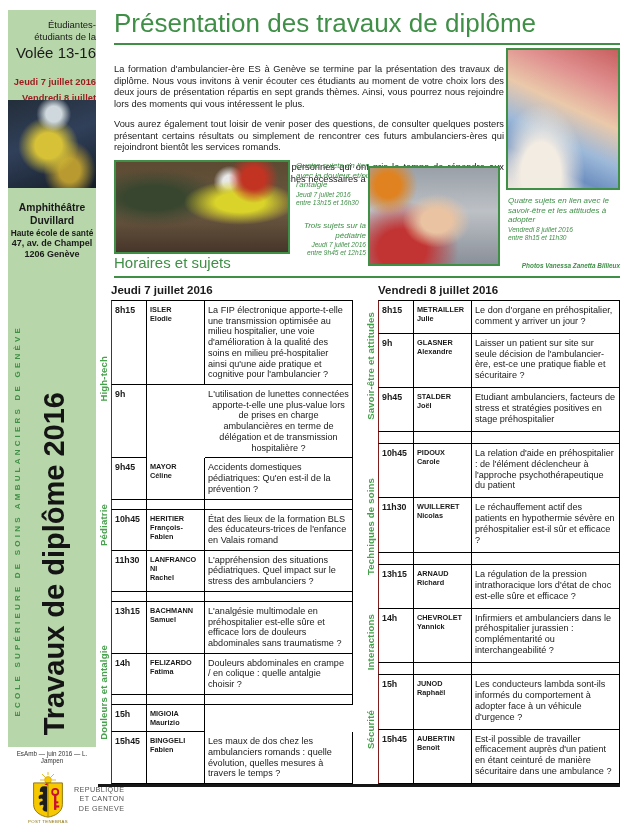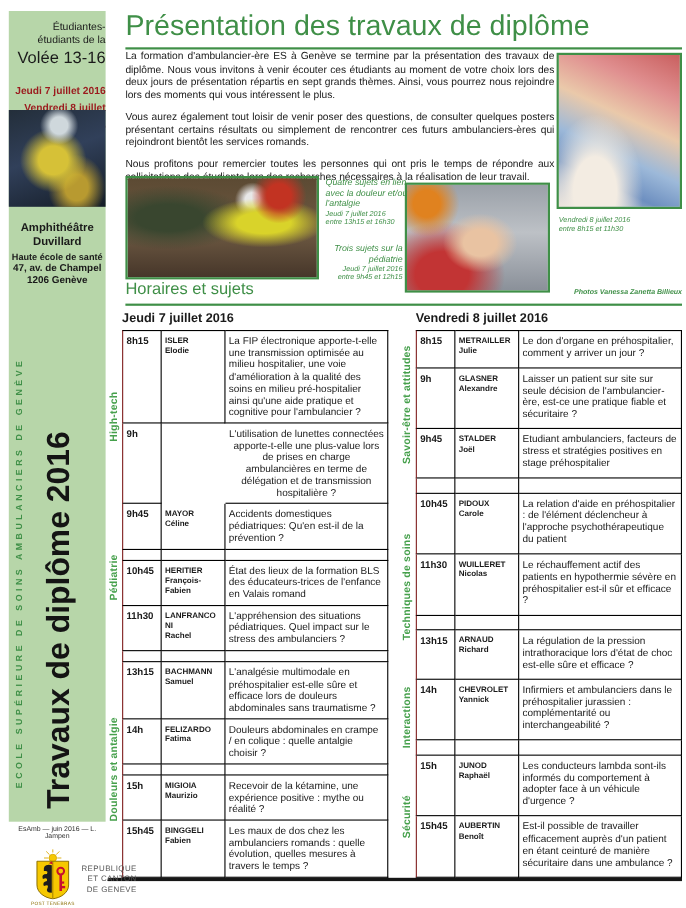--- a/index.html
+++ b/index.html
@@ -24,21 +24,21 @@
   .vtext{writing-mode:vertical-rl;transform:rotate(180deg);white-space:nowrap;}
   .sb-school{position:absolute;left:5px;top:292px;bottom:8px;display:flex;align-items:center;
     font-size:8px;letter-spacing:3.2px;color:#3f8f47;font-weight:bold;}
   .sb-event{position:absolute;left:30px;top:382px;bottom:4px;display:flex;align-items:flex-start;
     font-size:29px;font-weight:bold;color:#141414;}
   .sb-credit{left:8px;top:750px;width:88px;text-align:center;font-size:6.3px;color:#333;}
 
   
   .page-title{left:114px;top:8px;width:506px;font-size:26px;color:#3f8f47;font-weight:normal;margin:0;}
   .title-rule{left:114px;top:43px;width:506px;height:2px;background:#3f8f47;}
-  .intro{left:114px;top:46px;width:390px;font-size:9.3px;line-height:1.26;text-align:justify;}
+  .intro{left:114px;top:64px;width:390px;font-size:9.3px;line-height:1.26;text-align:justify;}
   .intro p{margin:0 0 8px 0;}
 
   
   .photo{border:2px solid #3f8f47;box-sizing:border-box;}
   .photo-arm{left:506px;top:48px;width:114px;height:142px;
     background:
       radial-gradient(ellipse at 30% 90%, #f3ece2 0 18%, rgba(243,236,226,0) 40%),
       linear-gradient(205deg,#c95f5f 0%,#e09090 22%,#eac9aa 42%,#9db9d9 62%,#6d8fc0 78%,#e8e0d8 100%);}
   .photo-forest{left:114px;top:160px;width:176px;height:94px;
     background:
@@ -142,20 +142,21 @@
   </div>
 </div>
 <div class="abs cap cap-ped">
   <div class="cap-text">Trois sujets sur la pédiatrie</div>
   <div class="cap-sub">
     <div>Jeudi 7 juillet 2016</div>
     <div>entre 9h45 et 12h15</div>
   </div>
 </div>
 <div class="abs cap cap-savoir">
+  <div class="cap-text">Quatre sujets en lien avec le savoir-être et les attitudes à adopter</div>
   <div class="cap-sub">
     <div>Vendredi 8 juillet 2016</div>
     <div>entre 8h15 et 11h30</div>
   </div>
 </div>
 
 <h2 class="abs sched-heading">Horaires et sujets</h2>
 <div class="abs photo-credit">Photos Vanessa Zanetta Billieux</div>
 <div class="abs sched-rule"></div>
 
@@ -218,21 +219,20 @@
           </div>
           <div class="cell s" style="grid-area: 9 / 4;">Douleurs abdominales en crampe / en colique : quelle antalgie choisir ?</div>
           <div class="cell t gapc" style="grid-area: 10 / 2;"></div>
           <div class="cell n gapc" style="grid-area: 10 / 3;"></div>
           <div class="cell s gapc" style="grid-area: 10 / 4;"></div>
           <div class="cell t" style="grid-area: 11 / 2;">15h</div>
           <div class="cell n" style="grid-area: 11 / 3;">
             <div class="">MIGIOIA</div>
             <div class="">Maurizio</div>
           </div>
-          <div class="cell s" style="grid-area: 11 / 4;">Recevoir de la kétamine, une expérience positive : mythe ou réalité ?</div>
           <div class="cell t" style="grid-area: 12 / 2;">15h45</div>
           <div class="cell n" style="grid-area: 12 / 3;">
             <div class="">BINGGELI</div>
             <div class="">Fabien</div>
           </div>
           <div class="cell s" style="grid-area: 12 / 4;">Les maux de dos chez les ambulanciers romands : quelle évolution, quelles mesures à travers le temps ?</div>
         </div>
       </div>
     <div class="day">
         <div class="day-header">Vendredi 8 juillet 2016</div>

